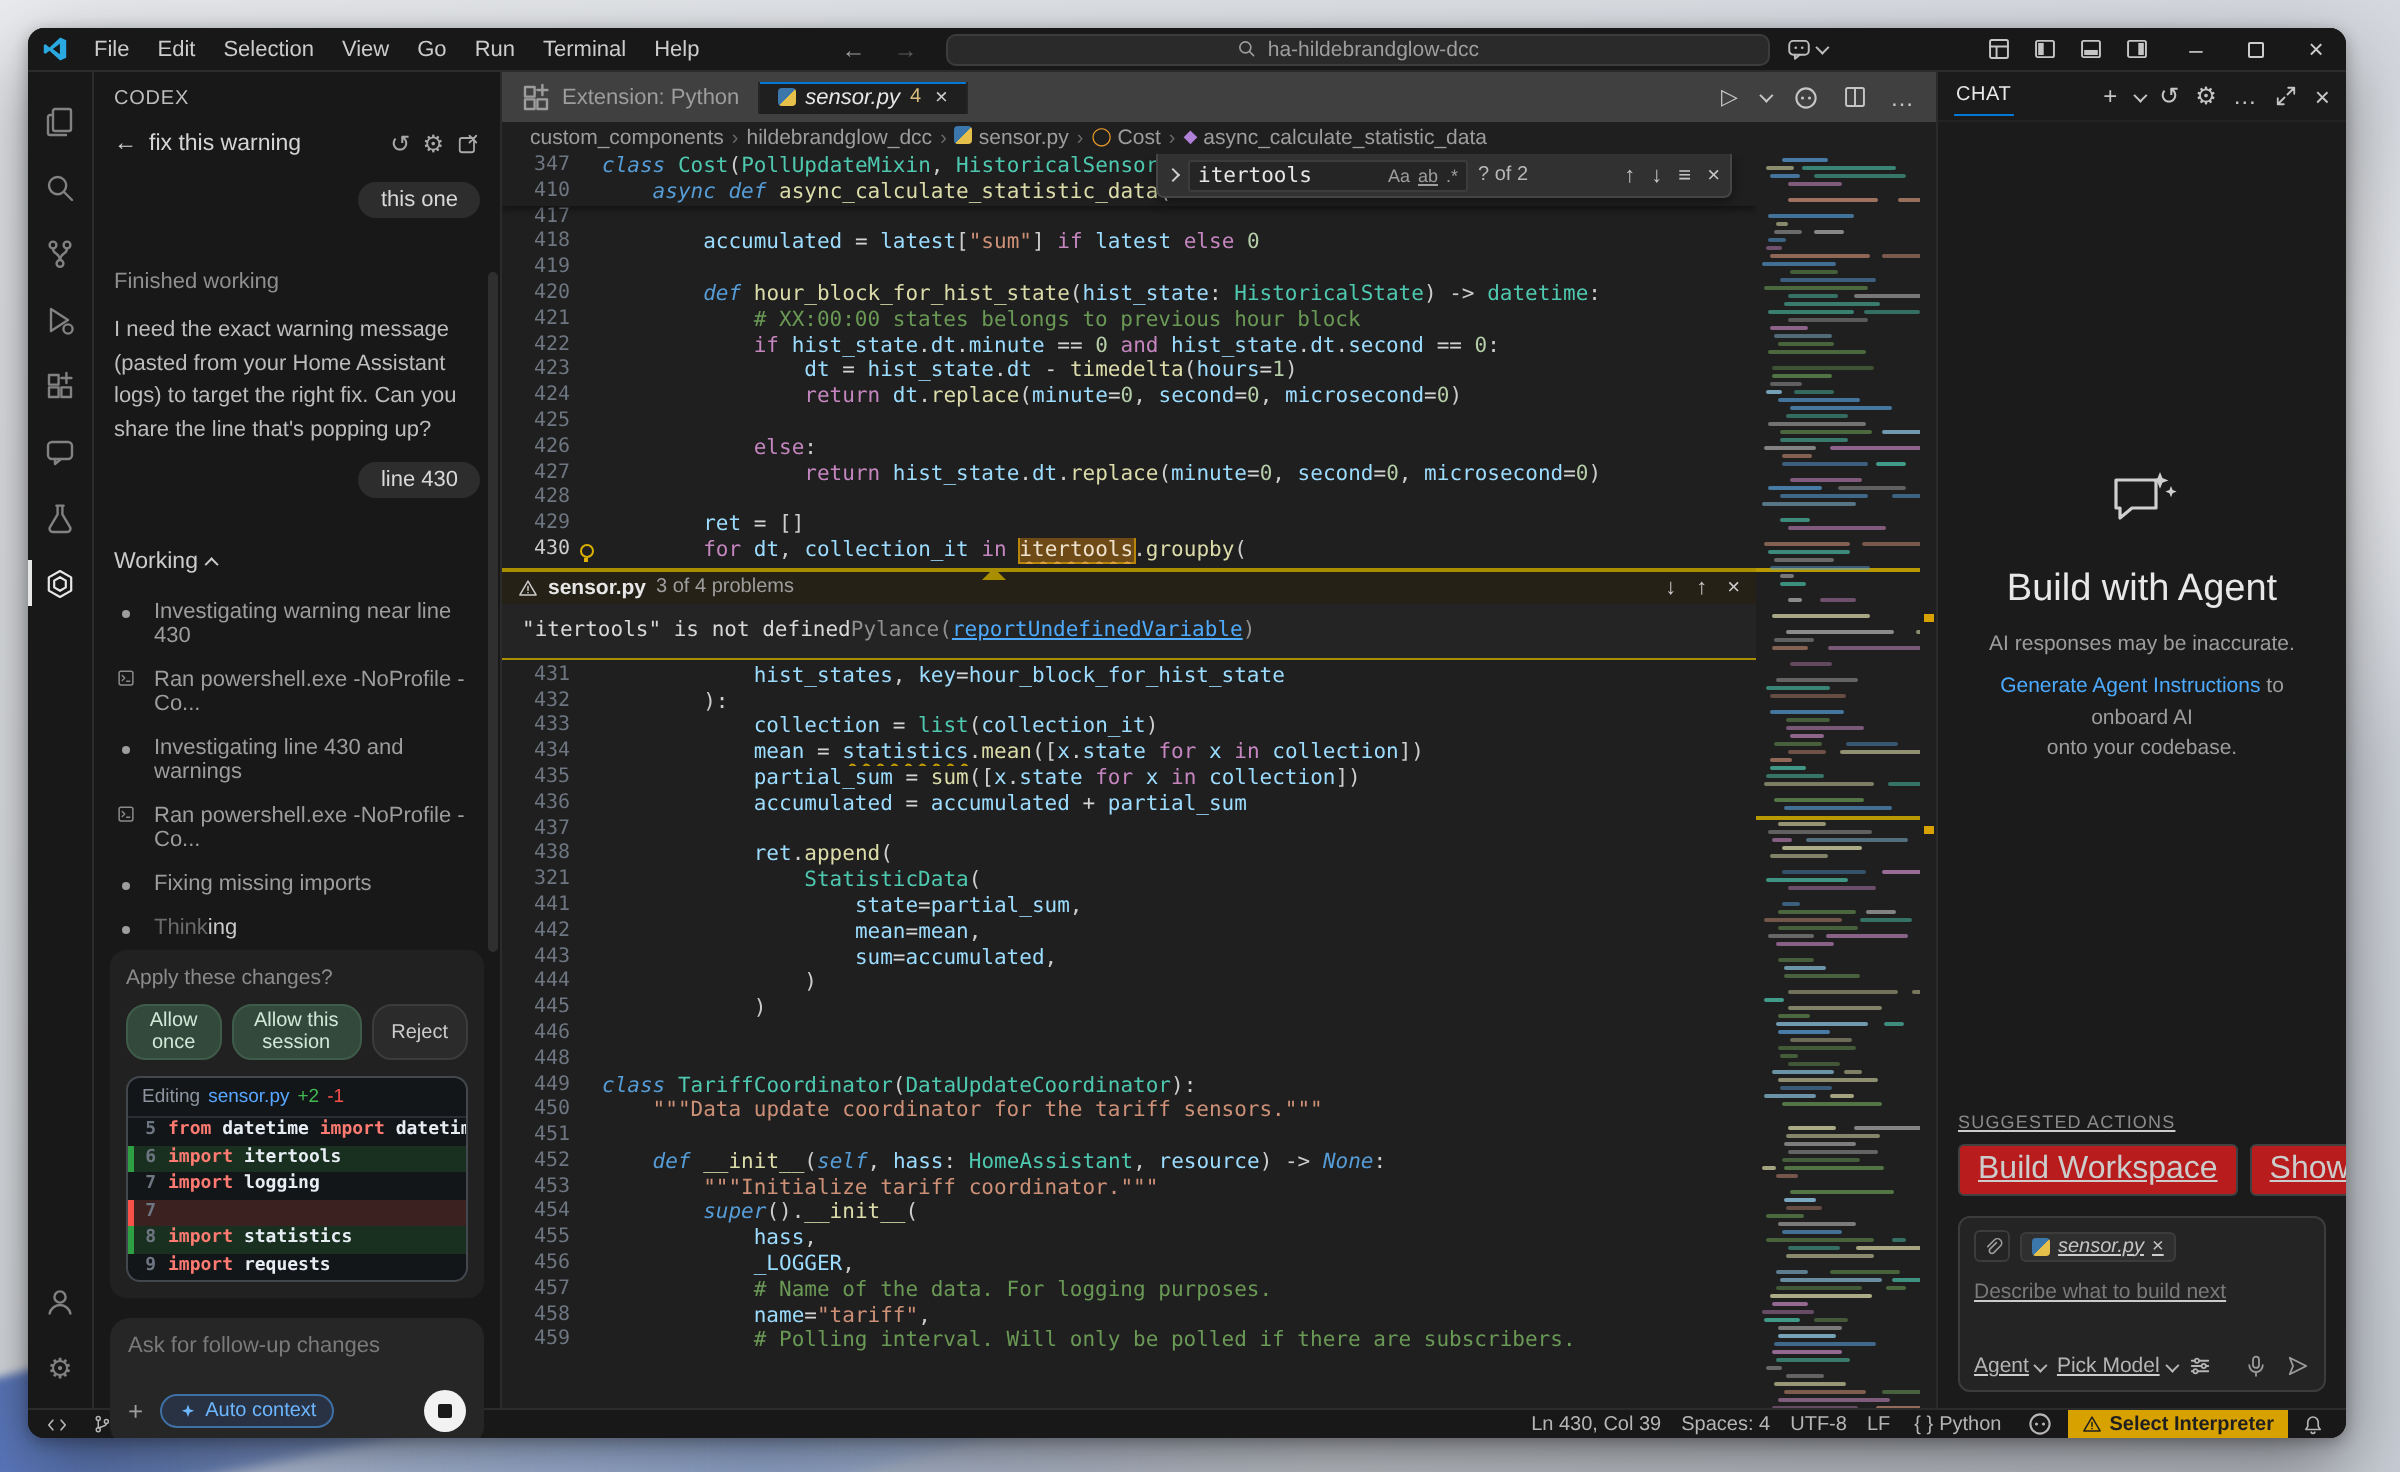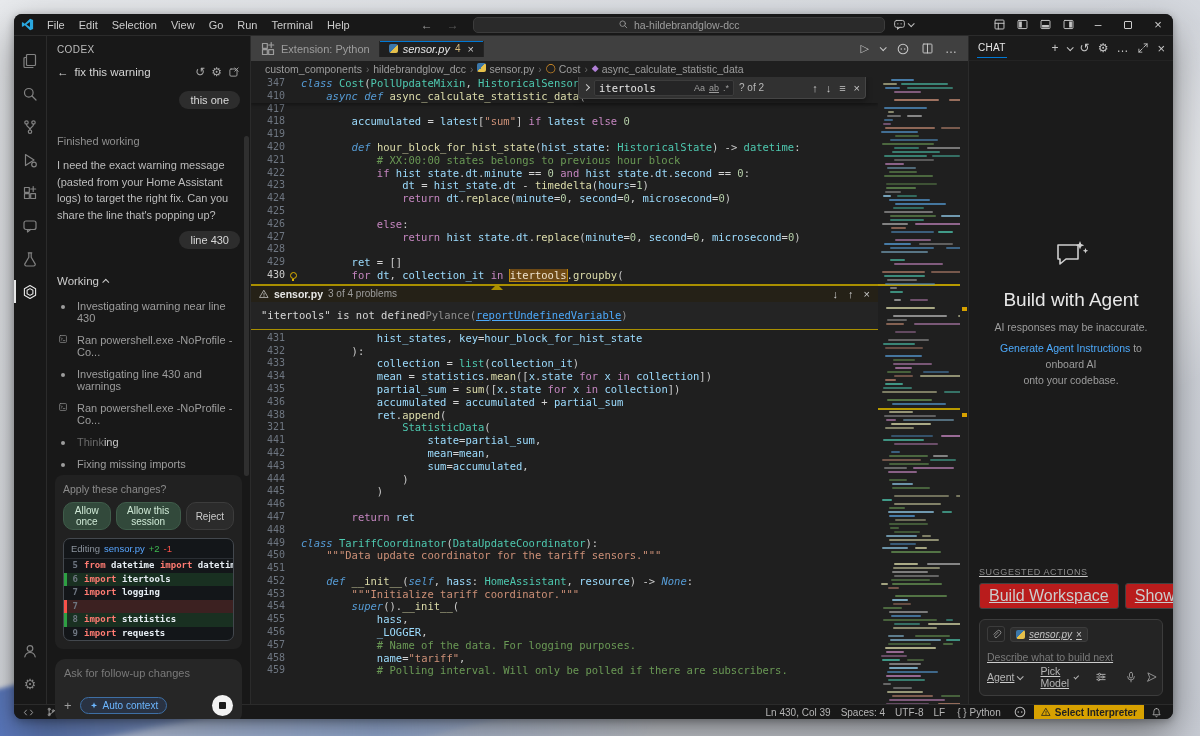--- a/index.html
+++ b/index.html
@@ -184,21 +184,21 @@
              font-size:16px; padding:3px 9px; white-space:nowrap; }
   .chat-input { margin-top:10px; background:#242424; border:1px solid #3c3c3c; border-radius:6px; padding:6px 7px; }
   .ci-row1 { display:flex; align-items:center; gap:5px; color:#9d9d9d; }
   .clip-btn { width:18px; height:16px; border:1px solid #3c3c3c; border-radius:3px; display:flex;
               align-items:center; justify-content:center; }
   .chip { display:flex; align-items:center; gap:4px; background:#2f2f2f; border:1px solid #3c3c3c;
           border-radius:3px; padding:1px 5px; font-size:10px; color:#c5c5c5; }
   .pyicon { width:9px; height:9px; border-radius:2px;
             background:linear-gradient(135deg,#3b77aa 50%,#e5c04b 50%); display:inline-block; }
   .ci-ph { color:#7a7a7a; font-size:10.5px; margin-top:9px; }
-  .ci-row3 { display:flex; align-items:center; gap:18px; margin-top:2px; color:#b5b5b5; font-size:10.5px; }
+  .ci-row3 { display:flex; align-items:center; gap:6px; margin-top:25px; color:#b5b5b5; font-size:10.5px; }
   .ci-dd { display:flex; align-items:center; gap:3px; }
   .ci-right { margin-left:auto; display:flex; gap:9px; color:#9d9d9d; }
 
   
   .statusbar { height:15px; background:#181818; border-top:1px solid #2b2b2b; display:flex;
                align-items:center; font-size:10px; color:#b5b5b5; flex:none; padding:0 6px 0 4px; gap:2px; }
   .st-item { display:flex; align-items:center; gap:3px; padding:0 5px; height:15px; }
   .st-right { margin-left:auto; display:flex; align-items:center; gap:2px; }
   .st-warnbadge { background:#d7a100; color:#1f1f1f; display:flex; align-items:center; gap:4px;
                   padding:0 7px; height:15px; font-weight:bold; }
@@ -411,27 +411,27 @@
                 <rect x="2.5" y="2.5" width="11" height="11" rx="1.5"></rect>
                 <path d="M5 6l2 2-2 2M8.5 10.5H11"></path>
               </svg>
             </span>
             <span>Ran powershell.exe -NoProfile -Co...</span>
           </div>
           <div class="w-item">
             <span class="wicon">
               <span class="dotg"></span>
             </span>
-            <span><span class="shimmer-dim">Think</span><span class="shimmer-lit">ing</span></span>
+            <span>Fixing missing imports</span>
           </div>
           <div class="w-item">
             <span class="wicon">
               <span class="dotg"></span>
             </span>
-            <span>Fixing missing imports</span>
+            <span><span class="shimmer-dim">Think</span><span class="shimmer-lit">ing</span></span>
           </div>
         </div>
 
       <div class="apply-card">
         <div class="apply-title">Apply these changes?</div>
         <div class="apply-btns">
           <button class="btn-green">Allow once</button>
           <button class="btn-green">Allow this session</button>
           <button class="btn-dark">Reject</button>
         </div>
@@ -590,29 +590,29 @@
               <span class="peek-dim">)</span>
             </div>
           </div>
           <div>
               <div class="code-line"><span class="gutter">431</span><span class="glyph"></span><span class="ltext"><span class="tk-p">            </span><span class="tk-v">hist_states</span><span class="tk-p">, </span><span class="tk-v">key</span><span class="tk-o">=</span><span class="tk-v">hour_block_for_hist_state</span></span></div>
               <div class="code-line"><span class="gutter">432</span><span class="glyph"></span><span class="ltext"><span class="tk-p">        </span><span class="tk-p">):</span></span></div>
               <div class="code-line"><span class="gutter">433</span><span class="glyph"></span><span class="ltext"><span class="tk-p">            </span><span class="tk-v">collection</span><span class="tk-o"> = </span><span class="tk-t">list</span><span class="tk-p">(</span><span class="tk-v">collection_it</span><span class="tk-p">)</span></span></div>
               <div class="code-line"><span class="gutter">434</span><span class="glyph"></span><span class="ltext"><span class="tk-p">            </span><span class="tk-v">mean</span><span class="tk-o"> = </span><span class="tk-squig">statistics</span><span class="tk-p">.</span><span class="tk-f">mean</span><span class="tk-p">([</span><span class="tk-v">x</span><span class="tk-p">.</span><span class="tk-v">state</span><span class="tk-c"> for </span><span class="tk-v">x</span><span class="tk-c"> in </span><span class="tk-v">collection</span><span class="tk-p">])</span></span></div>
               <div class="code-line"><span class="gutter">435</span><span class="glyph"></span><span class="ltext"><span class="tk-p">            </span><span class="tk-v">partial_sum</span><span class="tk-o"> = </span><span class="tk-f">sum</span><span class="tk-p">([</span><span class="tk-v">x</span><span class="tk-p">.</span><span class="tk-v">state</span><span class="tk-c"> for </span><span class="tk-v">x</span><span class="tk-c"> in </span><span class="tk-v">collection</span><span class="tk-p">])</span></span></div>
               <div class="code-line"><span class="gutter">436</span><span class="glyph"></span><span class="ltext"><span class="tk-p">            </span><span class="tk-v">accumulated</span><span class="tk-o"> = </span><span class="tk-v">accumulated</span><span class="tk-o"> + </span><span class="tk-v">partial_sum</span></span></div>
+              <div class="code-line"><span class="gutter">437</span><span class="glyph"></span><span class="ltext"></span></div>
               <div class="code-line"><span class="gutter">438</span><span class="glyph"></span><span class="ltext"><span class="tk-p">            </span><span class="tk-v">ret</span><span class="tk-p">.</span><span class="tk-f">append</span><span class="tk-p">(</span></span></div>
               <div class="code-line"><span class="gutter">321</span><span class="glyph"></span><span class="ltext"><span class="tk-p">                </span><span class="tk-t">StatisticData</span><span class="tk-p">(</span></span></div>
               <div class="code-line"><span class="gutter">441</span><span class="glyph"></span><span class="ltext"><span class="tk-p">                    </span><span class="tk-v">state</span><span class="tk-o">=</span><span class="tk-v">partial_sum</span><span class="tk-p">,</span></span></div>
               <div class="code-line"><span class="gutter">442</span><span class="glyph"></span><span class="ltext"><span class="tk-p">                    </span><span class="tk-v">mean</span><span class="tk-o">=</span><span class="tk-v">mean</span><span class="tk-p">,</span></span></div>
               <div class="code-line"><span class="gutter">443</span><span class="glyph"></span><span class="ltext"><span class="tk-p">                    </span><span class="tk-v">sum</span><span class="tk-o">=</span><span class="tk-v">accumulated</span><span class="tk-p">,</span></span></div>
               <div class="code-line"><span class="gutter">444</span><span class="glyph"></span><span class="ltext"><span class="tk-p">                </span><span class="tk-p">)</span></span></div>
               <div class="code-line"><span class="gutter">445</span><span class="glyph"></span><span class="ltext"><span class="tk-p">            </span><span class="tk-p">)</span></span></div>
               <div class="code-line"><span class="gutter">446</span><span class="glyph"></span><span class="ltext"></span></div>
-              <div class="code-line"><span class="gutter">447</span><span class="glyph"></span><span class="ltext"><span class="tk-p">        </span><span class="tk-c">return </span><span class="tk-v">ret</span></span></div>
               <div class="code-line"><span class="gutter">448</span><span class="glyph"></span><span class="ltext"></span></div>
               <div class="code-line"><span class="gutter">449</span><span class="glyph"></span><span class="ltext"><span class="tk-k">class </span><span class="tk-t">TariffCoordinator</span><span class="tk-p">(</span><span class="tk-t">DataUpdateCoordinator</span><span class="tk-p">):</span></span></div>
               <div class="code-line"><span class="gutter">450</span><span class="glyph"></span><span class="ltext"><span class="tk-p">    </span><span class="tk-s">"""Data update coordinator for the tariff sensors."""</span></span></div>
               <div class="code-line"><span class="gutter">451</span><span class="glyph"></span><span class="ltext"></span></div>
               <div class="code-line"><span class="gutter">452</span><span class="glyph"></span><span class="ltext"><span class="tk-p">    </span><span class="tk-k">def </span><span class="tk-f">__init__</span><span class="tk-p">(</span><span class="tk-k">self</span><span class="tk-p">, </span><span class="tk-v">hass</span><span class="tk-p">: </span><span class="tk-t">HomeAssistant</span><span class="tk-p">, </span><span class="tk-v">resource</span><span class="tk-p">) -&gt; </span><span class="tk-k">None</span><span class="tk-p">:</span></span></div>
               <div class="code-line"><span class="gutter">453</span><span class="glyph"></span><span class="ltext"><span class="tk-p">        </span><span class="tk-s">"""Initialize tariff coordinator."""</span></span></div>
               <div class="code-line"><span class="gutter">454</span><span class="glyph"></span><span class="ltext"><span class="tk-p">        </span><span class="tk-k">super</span><span class="tk-p">().</span><span class="tk-f">__init__</span><span class="tk-p">(</span></span></div>
               <div class="code-line"><span class="gutter">455</span><span class="glyph"></span><span class="ltext"><span class="tk-p">            </span><span class="tk-v">hass</span><span class="tk-p">,</span></span></div>
               <div class="code-line"><span class="gutter">456</span><span class="glyph"></span><span class="ltext"><span class="tk-p">            </span><span class="tk-v">_LOGGER</span><span class="tk-p">,</span></span></div>
               <div class="code-line"><span class="gutter">457</span><span class="glyph"></span><span class="ltext"><span class="tk-p">            </span><span class="tk-cm"># Name of the data. For logging purposes.</span></span></div>

